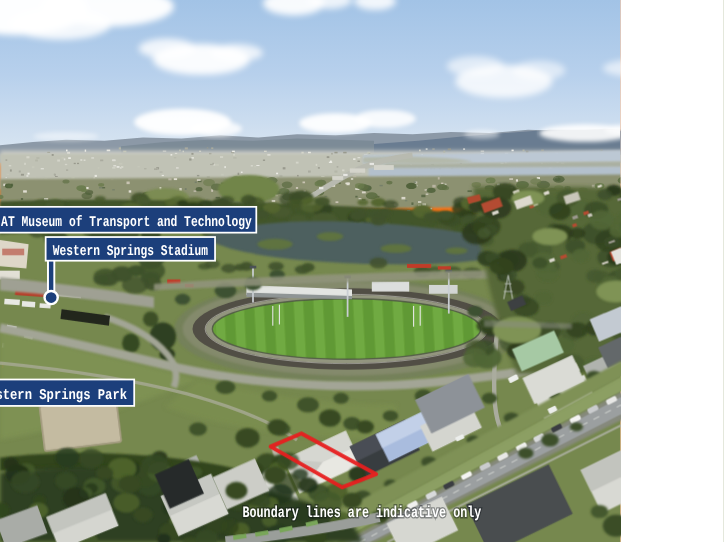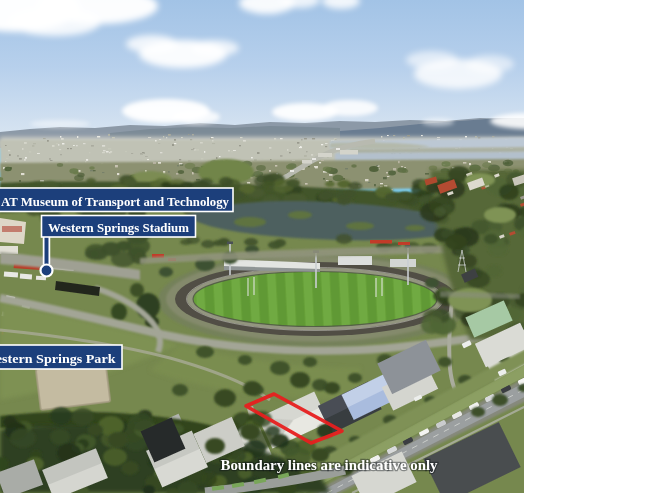--- a/index.html
+++ b/index.html
@@ -1,16 +1,16 @@
 <!DOCTYPE html>
 <html><head>
 <meta charset="utf-8">
 <style>
 html,body{margin:0;padding:0;}
-#scene{position:relative;width:524px;height:493px;overflow:hidden;font-family:Liberation Serif, serif;background:#7dd3fc;}
+#scene{position:relative;width:564px;height:493px;overflow:hidden;font-family:Liberation Mono, monospace;background:#f97316;}
 svg{display:block;}
 </style>
 </head>
 <body>
 
 <div id="scene">
 <svg width="658" height="493" viewBox="0 0 658 493">
 <defs>
 <linearGradient id="sky" x1="0" y1="0" x2="0" y2="1">
 <stop offset="0" stop-color="#a2c3e6"></stop>

